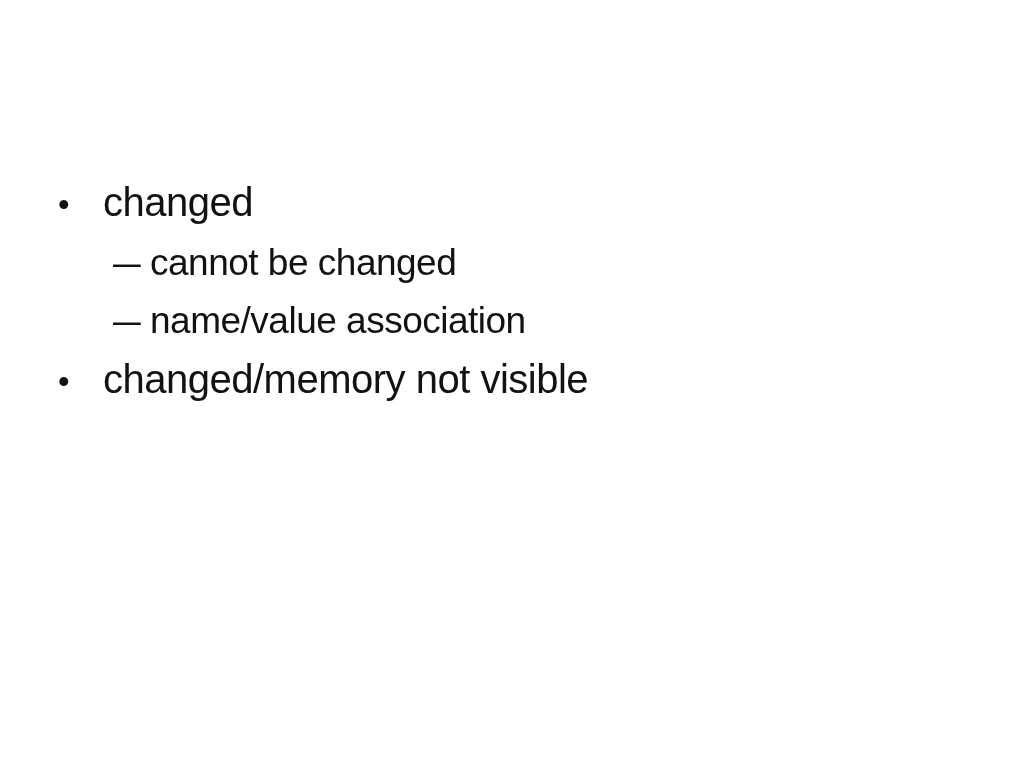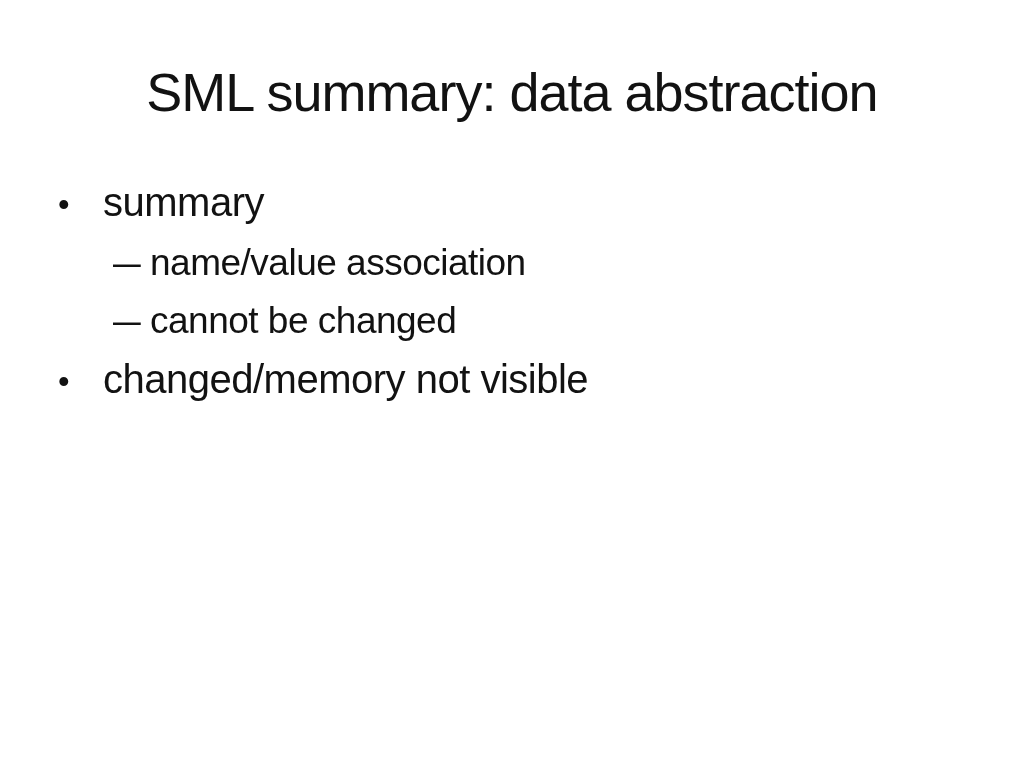--- a/index.html
+++ b/index.html
@@ -61,34 +61,33 @@
     width: 37px;
     transform: scaleX(1.35);
     transform-origin: 0 50%;
   }
 </style>
 </head>
 <body>
 
 <div class="slide">
 
-  <h1 class="slide-title">SML summary: data abstraction</h1>
 
   <div class="bullets">
 
     <div class="row l1">
-      <span class="marker">•</span><span>summary</span>
+      <span class="marker">•</span><span>changed</span>
+    </div>
+
+    <div class="row l2">
+      <span class="marker">–</span><span>cannot be changed</span>
     </div>
 
     <div class="row l2">
       <span class="marker">–</span><span>name/value association</span>
-    </div>
-
-    <div class="row l2">
-      <span class="marker">–</span><span>cannot be changed</span>
     </div>
 
     <div class="row l1">
       <span class="marker">•</span><span>changed/memory not visible</span>
     </div>
 
   </div>
 </div>
 
 </body></html>

